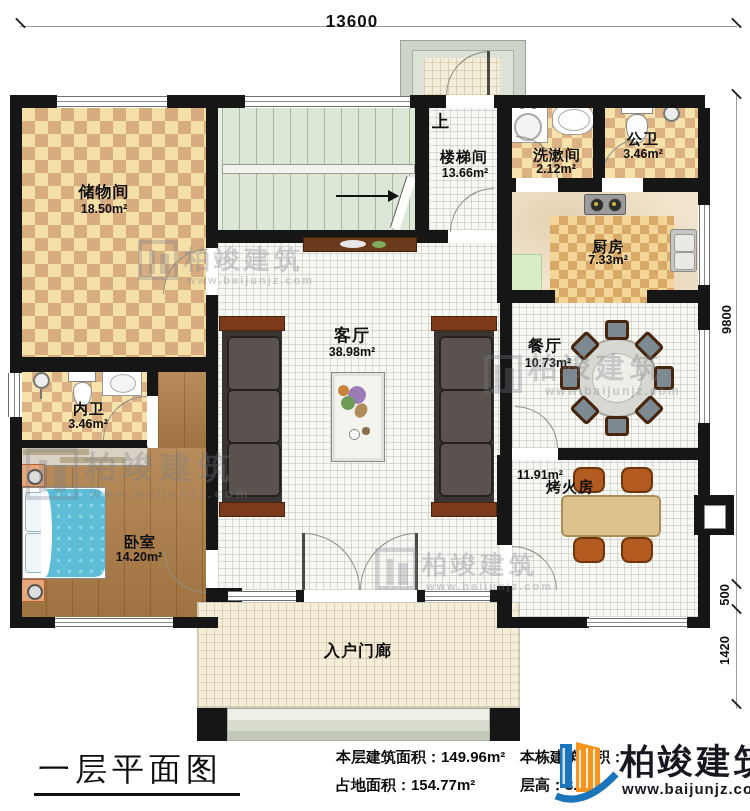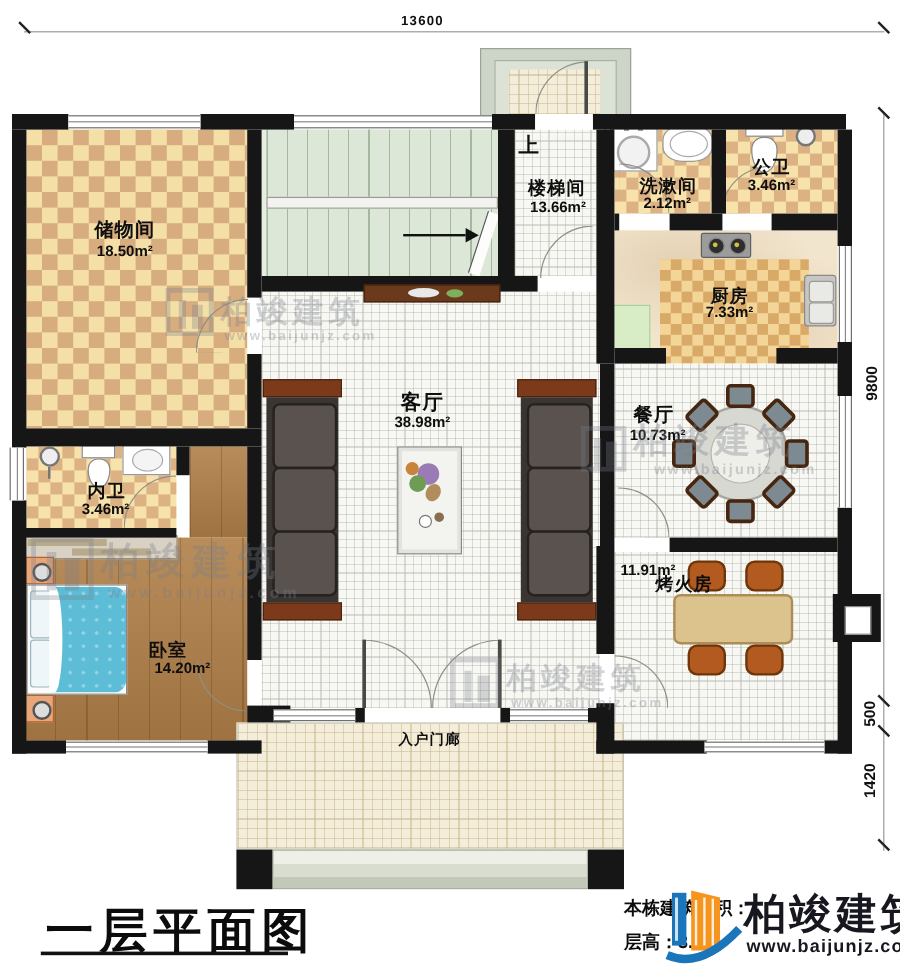--- a/index.html
+++ b/index.html
@@ -35,21 +35,21 @@
   .tb{position:absolute;color:#0c0c0c;white-space:nowrap}
 </style>
 </head>
 <body>
 
 <div id="c">
 
   <i class="dline" style="left:20px;top:26px;width:717px;height:1px"></i>
   <i class="tick" style="left:14px;top:22px"></i>
   <i class="tick" style="left:730px;top:22px"></i>
-  <span class="rl" style="left:352px;top:12px;font-size:11px">13600</span>
+  <span class="rl" style="left:352px;top:12px;font-size:17px">13600</span>
 
   <i class="dline" style="left:736px;top:95px;width:1px;height:614px"></i>
   <i class="tick" style="left:730px;top:93px"></i>
   <i class="tick" style="left:730px;top:583px"></i>
   <i class="tick" style="left:730px;top:608px"></i>
   <i class="tick" style="left:730px;top:703px"></i>
   <span class="vdim" style="left:719px;top:305px">9800</span>
   <span class="vdim" style="left:717px;top:584px">500</span>
   <span class="vdim" style="left:717px;top:636px">1420</span>
 
@@ -241,24 +241,24 @@
   <span class="ra" style="left:643px;top:147px">3.46m²</span>
   <span class="rl" style="left:608px;top:238px">厨房</span>
   <span class="ra" style="left:608px;top:253px">7.33m²</span>
   <span class="rl" style="left:545px;top:336px;font-size:16px">餐厅</span>
   <span class="ra" style="left:548px;top:356px">10.73m²</span>
   <span class="rl" style="left:352px;top:324px;font-size:17px">客厅</span>
   <span class="ra" style="left:352px;top:345px">38.98m²</span>
   <span class="rl" style="left:89px;top:400px">内卫</span>
   <span class="ra" style="left:88px;top:417px">3.46m²</span>
   <span class="rl" style="left:140px;top:533px">卧室</span>
-  <span class="ra" style="left:152px;top:550px">14.20m²</span>
+  <span class="ra" style="left:139px;top:550px">14.20m²</span>
   <span class="rl" style="left:570px;top:478px">烤火房</span>
   <span class="ra" style="left:540px;top:468px">11.91m²</span>
-  <span class="rl" style="left:358px;top:608px;font-size:12px">入户门廊</span>
+  <span class="rl" style="left:358px;top:641px;font-size:16px">入户门廊</span>
 
   <div class="wmicon" style="left:138px;top:240px;width:40px;height:40px">
       <i class="wmbar" style="left:7px;top:6px;width:6px;height:24px"></i>
       <i class="wmbar" style="left:18px;top:10px;width:9px;height:20px"></i>
     </div>
   <span class="wm" style="left:184px;top:242px;font-size:26px;letter-spacing:4px">柏竣建筑</span>
   <span class="wm" style="left:187px;top:274px;font-size:11px;letter-spacing:2px">www.baijunjz.com</span>
 
   <div class="wmicon" style="left:26px;top:448px;width:52px;height:52px">
       <i class="wmbar" style="left:9px;top:8px;width:8px;height:32px"></i>
@@ -274,23 +274,25 @@
   <span class="wm" style="left:422px;top:548px;font-size:25px;letter-spacing:4px">柏竣建筑</span>
   <span class="wm" style="left:426px;top:580px;font-size:11px;letter-spacing:2px">www.baijunjz.com</span>
 
   <div class="wmicon" style="left:484px;top:355px;width:38px;height:38px">
       <i class="wmbar" style="left:7px;top:6px;width:6px;height:24px"></i>
       <i class="wmbar" style="left:17px;top:9px;width:9px;height:21px"></i>
     </div>
   <span class="wm" style="left:528px;top:348px;font-size:29px;letter-spacing:5px">柏竣建筑</span>
   <span class="wm" style="left:545px;top:384px;font-size:12px;letter-spacing:2px">www.baijunjz.com</span>
 
-  <span class="tb" style="left:38px;top:748px;font-size:40px;font-weight:bold;letter-spacing:5px">一层平面图</span>
+  <span class="tb" style="left:38px;top:748px;font-size:32px;font-weight:normal;letter-spacing:5px">一层平面图</span>
   <i class="a" style="left:34px;top:793px;width:206px;height:3px;background:#111"></i>
 
+  <span class="tb" style="left:336px;top:748px;font-size:15px;font-weight:bold"><span>本层建筑面积：</span><span>149.96m²</span></span>
+  <span class="tb" style="left:336px;top:776px;font-size:15px;font-weight:bold"><span>占地面积：</span><span>154.77m²</span></span>
   <span class="tb" style="left:520px;top:748px;font-size:15px;font-weight:bold"><span>本栋建筑面积：</span></span>
   <span class="tb" style="left:520px;top:776px;font-size:15px;font-weight:bold"><span>层高：</span><span>3.0m</span></span>
 
   <svg class="a" style="left:554px;top:736px;z-index:3" width="68" height="70" viewBox="0 0 68 70">
     <rect x="6" y="8" width="12" height="44" fill="#1b75bb"></rect>
     <rect x="8.5" y="12" width="2.5" height="36" fill="#ffffff" opacity="0.8"></rect>
     <polygon points="22,6 46,12 46,56 22,56" fill="#f7941d"></polygon>
     <path d="M26,14 v38 M33,12 v40 M40,13 v39" stroke="#ffffff" stroke-width="2" fill="none" opacity="0.85"></path>
     <path d="M2,60 Q30,72 62,38" stroke="#1b75bb" stroke-width="7" fill="none"></path>
   </svg>

